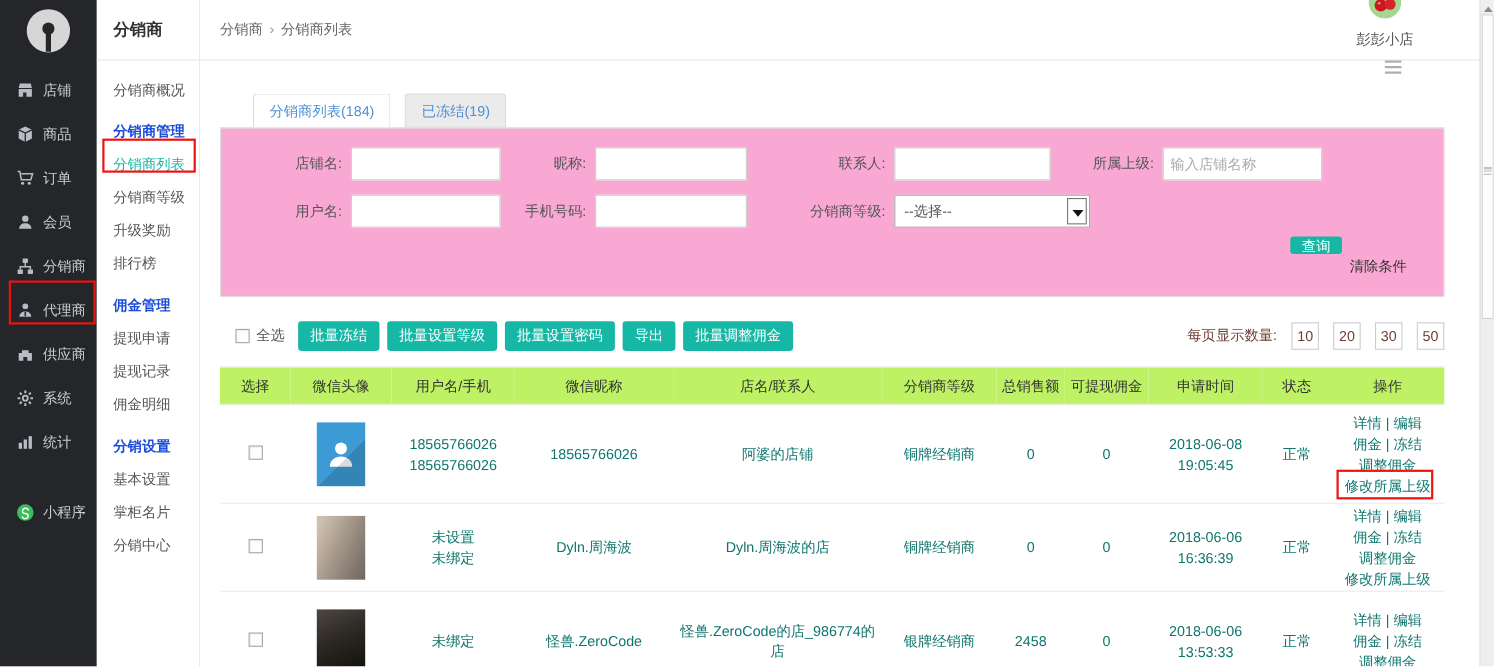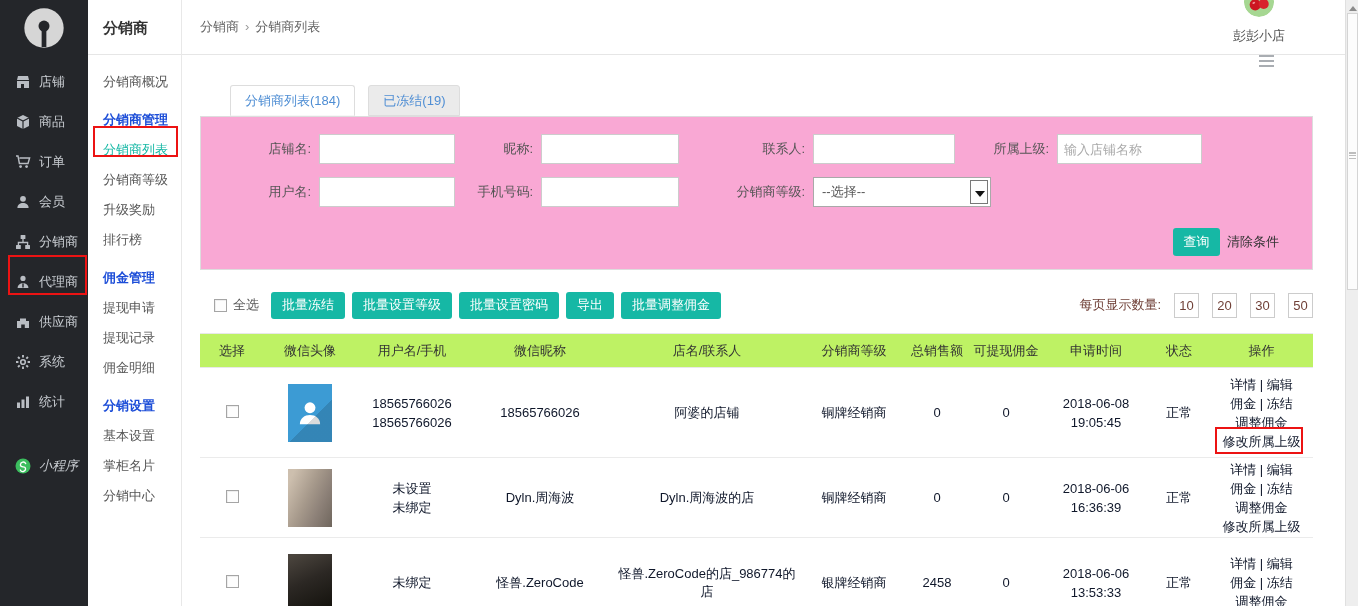--- a/index.html
+++ b/index.html
@@ -5,21 +5,21 @@
   * { box-sizing: border-box; margin: 0; padding: 0; }
   html,body { width:1358px; height:606px; overflow:hidden; }
   body { font-family:"Liberation Sans","DejaVu Sans",sans-serif; font-size:13px; color:#555; background:#fff; position:relative; }
 
   
   .nav { position:absolute; left:0; top:0; width:88px; height:606px; background:#24262a; }
   .logo { height:56px; display:flex; align-items:center; justify-content:center; }
   .nav-items { margin-top:6px; }
   .nav-item { height:40px; display:flex; align-items:center; padding-left:15px; color:#c9cdd2; cursor:pointer; }
   .nav-item .nicon { width:16px; height:16px; margin-right:8px; color:#b9bdc3; display:inline-flex; }
-  .nav-item.bottom { margin-top:24px;font-style:italic; }
+  .nav-item.bottom { margin-top:24px; }
   .nicon svg { width:16px; height:16px; display:block; }
 
   
   .submenu { position:absolute; left:88px; top:0; width:94px; height:606px; background:#fff; border-right:1px solid #e8e8e8; }
   .submenu-title { height:55px; line-height:55px; padding-left:15px; font-weight:bold; font-size:15px; color:#333; border-bottom:1px solid #e6e6e6; }
   .submenu-list { padding-top:12px; }
   .sm-item { line-height:30px; padding-left:15px; color:#555; cursor:pointer; }
   .sm-item.section { font-weight:bold; color:#1d4ed8; margin-top:8px; cursor:default; }
   .sm-item.active { color:#16b8a5; }
 
@@ -43,36 +43,36 @@
 
   
   .panel { position:absolute; left:18px; top:61px; width:1113px; height:154px; background:#f9a8d4; border:1px solid #ddd; }
   .panel .lbl { position:absolute; height:30px; line-height:30px; text-align:right; color:#555; }
   .panel input { position:absolute; height:30px; border:1px solid #ccc; background:#fff; padding:0 6px; font:13px "Liberation Sans","DejaVu Sans",sans-serif; color:#333; }
   .panel input::placeholder { color:#aaa; }
   .sel { position:absolute; height:30px; border:1px solid #a9a9a9; background:#fff; line-height:28px; padding-left:8px; color:#555; cursor:pointer; }
   .sel .arrow { position:absolute; right:2px; top:2px; bottom:2px; width:18px; border:1px solid #777; background:#fdfdfd; }
   .sel .arrow:after { content:""; position:absolute; left:4px; top:10px; border:5px solid transparent; border-top:6px solid #111; }
   .btn-teal { background:#16b8a5; color:#fff; border:none; border-radius:3px; font:13px "Liberation Sans","DejaVu Sans",sans-serif; cursor:pointer; }
-  .q-btn { position:absolute; left:972px; top:111px; width:47px; height:28px; }
+  .q-btn { position:absolute; left:972px; top:98px; width:47px; height:16px; }
   .clear-link { position:absolute; left:1026px; top:111px; height:28px; line-height:28px; color:#333; cursor:pointer; }
 
   
   .toolbar { position:absolute; left:18px; top:236px; width:1113px; height:28px; display:flex; align-items:center; }
   .cb { width:13px; height:13px; border:1px solid #a5a5a5; background:#fdfdfd; box-shadow:inset 1px 1px 0 #eee; display:inline-block; flex:none; cursor:pointer; }
   .toolbar .cb { margin-left:14px; }
   .toolbar .cb-label { margin:0 12px 0 6px; color:#555; }
   .toolbar .tbtn { height:27px; padding:0 11px; margin-right:7px; }
   .pageset { margin-left:auto; display:flex; align-items:center; gap:13px; color:#6f3f36; }
   .pbox { width:25px; height:25px; line-height:23px; text-align:center; border:1px solid #ccc; background:#fff; color:#6f3f36; cursor:pointer; }
 
   
   .grid { position:absolute; left:18px; top:278px; width:1113px; border-collapse:collapse; table-layout:fixed; }
   .grid th { height:34px; background:#bef264; border-top:1px solid #e8e8e8; border-bottom:1px solid #e8e8e8; font-weight:400; color:#333; text-align:center; }
-  .grid td { border-bottom:1px solid #ebebeb; text-align:center; vertical-align:middle; color:#0f172a; }
+  .grid td { border-bottom:1px solid #ebebeb; text-align:center; vertical-align:middle; color:#0f766e; }
   .grid td div { line-height:19px; }
   .ops div { line-height:18px; cursor:pointer; }
   .avatar { width:44px; height:58px; margin:0 auto; }
   .avatar-blue { background:#3c9bd4; position:relative; overflow:hidden; display:flex; align-items:center; justify-content:center; }
   .avatar-blue:after { content:""; position:absolute; left:0; top:0; right:0; bottom:0; background:linear-gradient(135deg, transparent 58%, rgba(0,0,0,.14) 58%); }
   .avatar-photo { background:linear-gradient(115deg,#cdbfae 10%,#a79a8c 45%,#8d8178 70%,#6f665d 100%); }
   .avatar-photo-dark { background:linear-gradient(155deg,#4a443d 5%,#2c2824 45%,#16140f 90%); }
 
   
   .scrollbar { position:absolute; right:0; top:0; width:13px; height:606px; background:#eee; border-left:1px solid #e0e0e0; }

